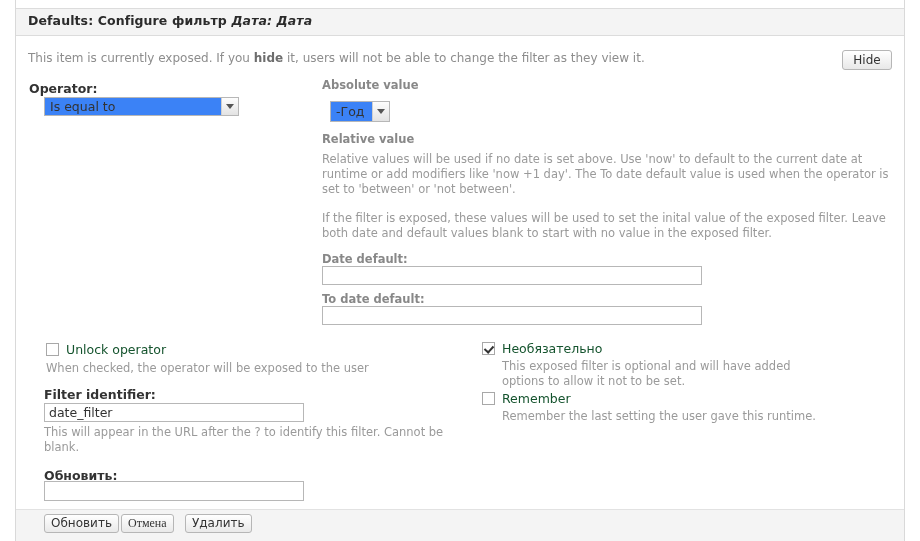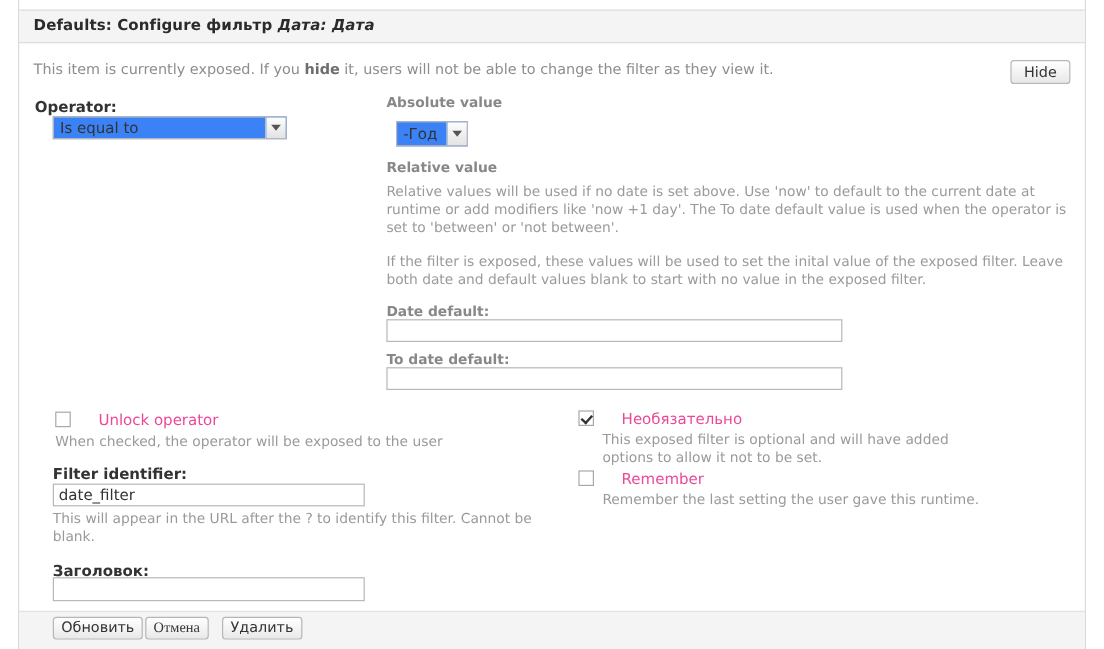--- a/index.html
+++ b/index.html
@@ -162,23 +162,22 @@
     position: absolute;
     left: 3px; top: 1px;
     width: 4px; height: 7px;
     border: solid #333333;
     border-width: 0 2px 2px 0;
     transform: rotate(42deg);
   }
   .cb-label {
     position: absolute;
     font-size: 12.5px;
-    color: #ec4899;
-    white-space: nowrap;
-    margin-left: 16px;
+    color: #14532d;
+    white-space: nowrap;
   }
 
   #unlock-cb { left: 30px; top: 343px; }
   #unlock-label { left: 50px; top: 342px; }
   #unlock-desc { left: 30px; top: 361px; width: 340px; }
 
   .filter-id-label { left: 28px; top: 387px; }
   #filter-identifier-input { left: 28px; top: 403px; width: 260px; height: 19px; }
   #filter-id-desc { left: 28px; top: 425px; width: 400px; }
 
@@ -268,21 +267,21 @@
     <div class="desc" id="filter-id-desc">This will appear in the URL after the ? to identify this filter. Cannot be blank.</div>
 
     <div class="cb checked" id="optional-cb"></div>
     <div class="cb-label" id="optional-label">Необязательно</div>
     <div class="desc" id="optional-desc">This exposed filter is optional and will have added options to allow it not to be set.</div>
 
     <div class="cb" id="remember-cb"></div>
     <div class="cb-label" id="remember-label">Remember</div>
     <div class="desc" id="remember-desc">Remember the last setting the user gave this runtime.</div>
 
-    <div class="lbl-bold heading-label">Заголовок:</div>
+    <div class="lbl-bold heading-label">Обновить:</div>
     <input class="text-input" id="heading-input" value="" style="">
 
     <div class="footer"></div>
     <button class="action-button" id="btn-update">Обновить</button>
     <button class="action-button" id="btn-cancel">Отмена</button>
     <button class="action-button" id="btn-delete">Удалить</button>
 
   </div>
 </div>
 

